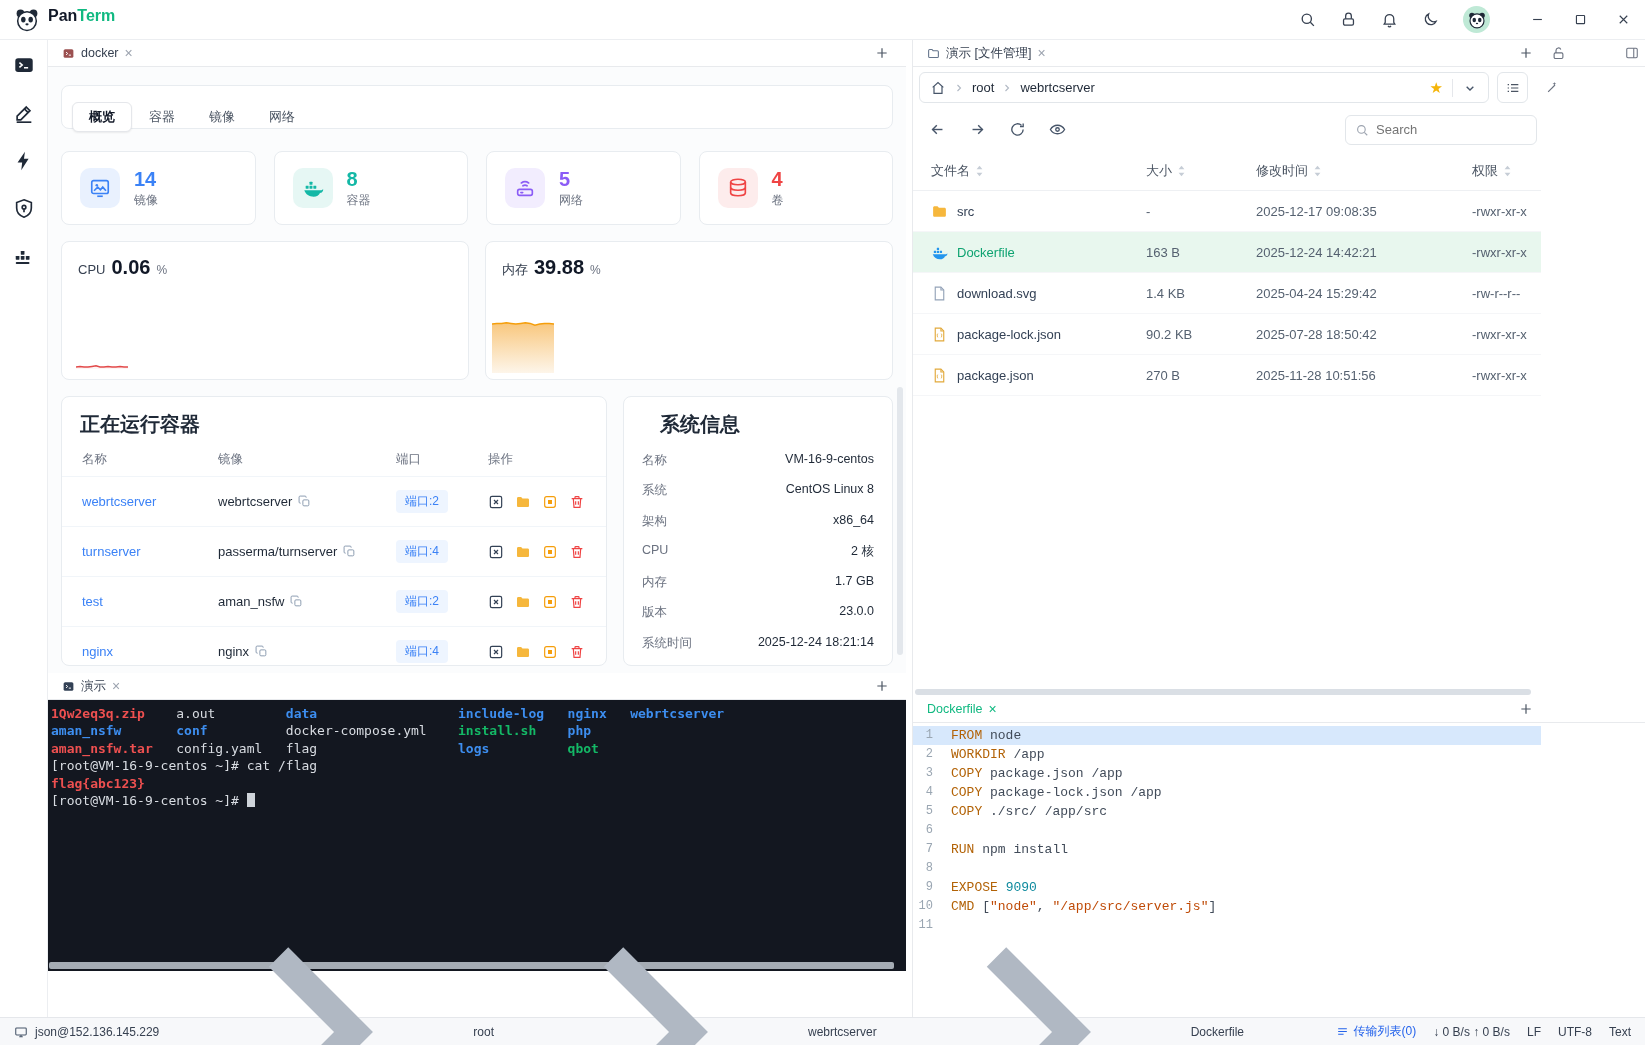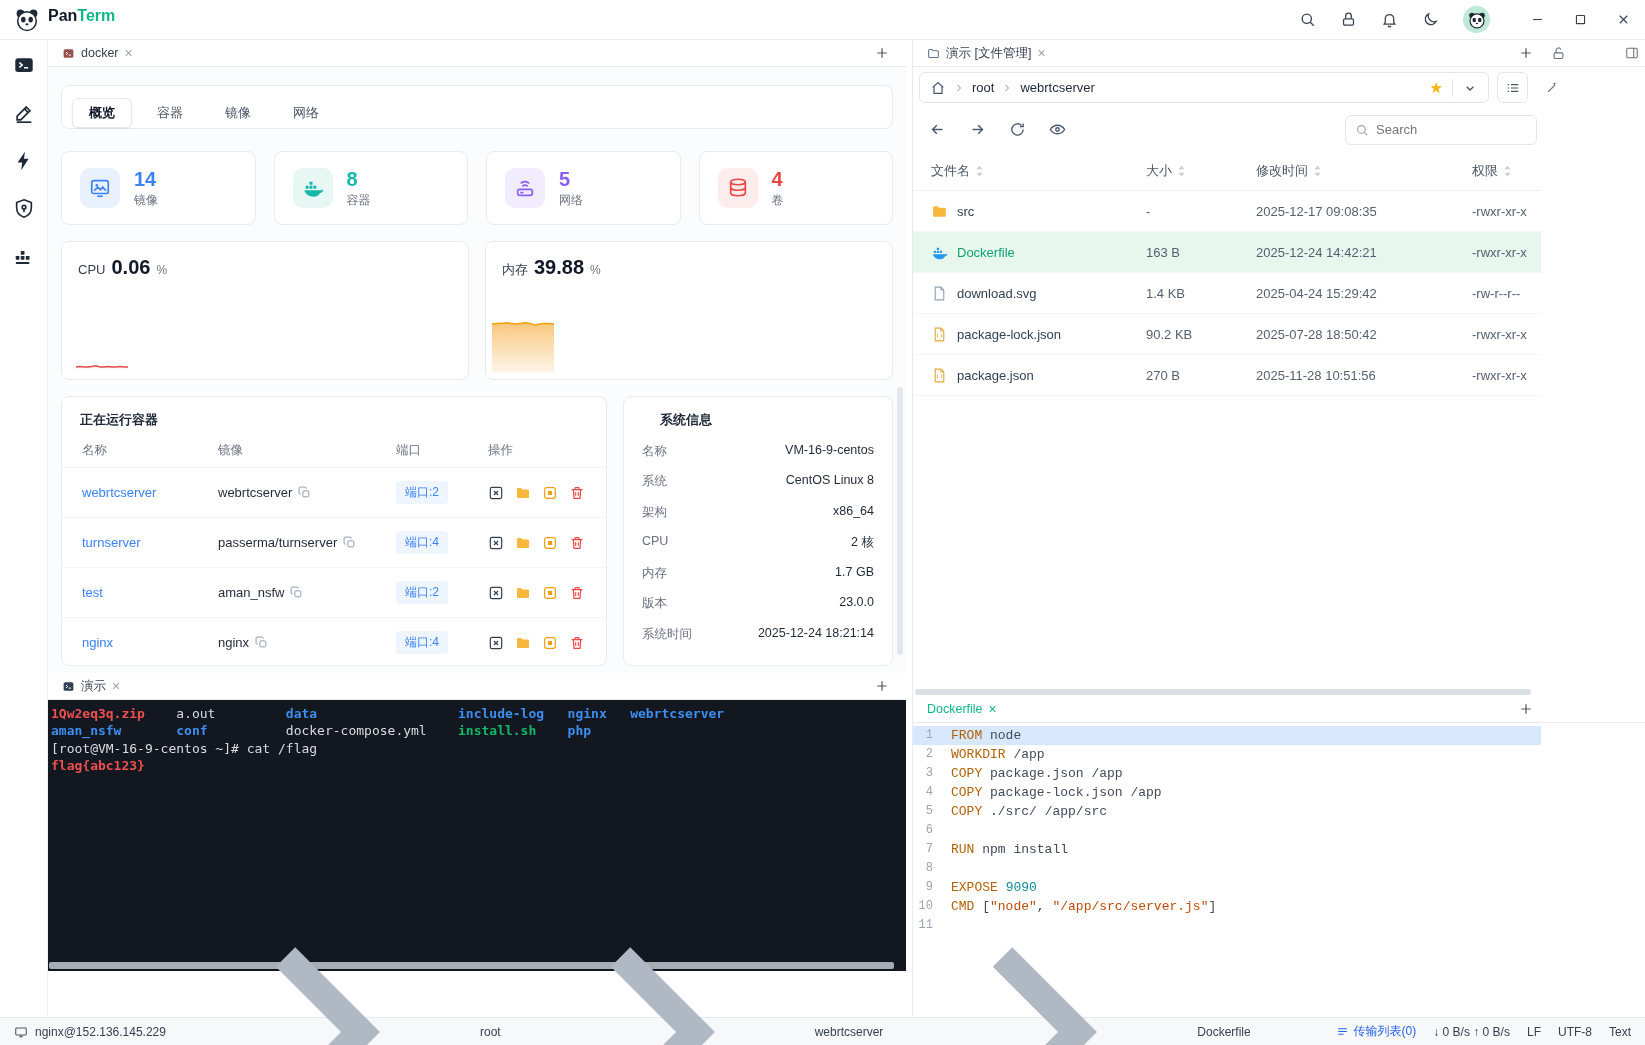--- a/index.html
+++ b/index.html
@@ -30,40 +30,40 @@
   
   .tabbar{height:27px;flex:none;display:flex;align-items:center;border-bottom:1px solid #e8eaed;background:#fff;padding:0 10px;gap:6px;font-size:12.5px;color:#374151;position:relative}
   .tab{display:flex;align-items:center;gap:6px;height:100%;padding:0 4px;cursor:pointer}
   .tab-close{color:#9ca3af;font-size:14px;line-height:1;cursor:pointer}
   .tab-add{margin-left:auto;margin-right:6px;color:#4b5563;cursor:pointer}
   .edge-ic{position:absolute;right:6px;top:6px;color:#6b7280}
 
   
   .dashboard{height:606px;flex:none;background:#fbfcfd;padding:18px 13px 0;position:relative;overflow:hidden}
   .card{background:#fff;border:1px solid #e8ecf0;border-radius:8px}
-  .dash-tabs{height:44px;display:flex;align-items:flex-end;padding:0 10px;gap:8px;margin-bottom:22px}
+  .dash-tabs{height:44px;display:flex;align-items:flex-start;padding:16px 10px;margin-bottom:22px}
   .dash-tab{padding:5px 16px;font-size:13px;color:#4b5563;border-radius:6px;cursor:pointer;border:1px solid transparent}
   .dash-tab.active{font-weight:700;color:#111827;border:1px solid #e5e7eb;background:#fff;box-shadow:0 1px 2px rgba(0,0,0,.07)}
   .stats-row{display:flex;gap:18px;margin-bottom:16px}
   .stat-card{flex:1;height:74px;display:flex;align-items:center;gap:14px;padding:0 18px}
   .stat-icon{width:40px;height:40px;border-radius:10px;display:flex;align-items:center;justify-content:center}
   .stat-icon svg{width:22px;height:22px}
   .stat-value{font-size:20px;font-weight:700;line-height:1.1}
   .stat-label{font-size:12px;color:#6b7280;margin-top:2px}
   .charts-row{display:flex;gap:16px;margin-bottom:16px}
   .chart-card{flex:1;height:139px;position:relative;overflow:hidden}
   .chart-head{display:flex;align-items:baseline;gap:6px;padding:14px 16px 0}
   .chart-label{font-size:13px;color:#374151}
   .chart-value{font-size:20px;font-weight:700;color:#111827}
   .chart-unit{font-size:12px;color:#6b7280}
   .chart-svg{position:absolute;left:14px;right:14px;bottom:10px;height:52px}
   .chart-card.mem .chart-svg{left:6px;right:6px;bottom:6px;height:62px}
   .bottom-row{display:flex;gap:16px;height:270px}
   .containers-card{width:546px;flex:none;padding:14px 0 0;overflow:hidden}
-  .card-title{font-size:13px;font-weight:600;color:#1f2937;padding:0 18px}
+  .card-title{font-size:20px;font-weight:600;color:#1f2937;padding:0 18px}
   .ct-head,.ct-row{display:grid;grid-template-columns:136px 178px 92px auto;align-items:center;padding:0 20px}
   .ct-head{height:34px;color:#6b7280;font-size:12.5px;margin-top:4px}
   .ct-row{height:50px;border-top:1px solid #f1f5f9;font-size:13px}
   .ct-name{color:#3b82f6;cursor:pointer}
   .ct-image{display:flex;align-items:center;gap:6px;color:#1f2937}
   .copy-ic{color:#8b9bb0;cursor:pointer}
   .port-badge{display:inline-block;background:#eef5ff;color:#3b82f6;font-size:12px;padding:3px 9px;border-radius:4px}
   .ct-actions{display:flex;gap:11px;align-items:center}
   .act{cursor:pointer}
   .sys-card{flex:1;padding:14px 18px;overflow:hidden}
@@ -571,22 +571,24 @@
     <span class="tab-add ic ic16">
       <svg viewBox="0 0 24 24" fill="none" stroke="currentColor" stroke-width="1.8">
           <path d="M12 5v14M5 12h14"></path>
         </svg>
     </span>
   </div>
 
   <div class="terminal" id="terminal">
       <div class="t-line"><span class="t-red">1Qw2eq3q.zip    </span><span class="t-fg">a.out         </span><span class="t-blue">data                  </span><span class="t-blue">include-log   </span><span class="t-blue">nginx   </span><span class="t-blue">webrtcserver</span></div>
       <div class="t-line"><span class="t-blue">aman_nsfw       </span><span class="t-blue">conf          </span><span class="t-fg">docker-compose.yml    </span><span class="t-green">install.sh    </span><span class="t-blue">php</span></div>
+      <div class="t-line"><span class="t-red">aman_nsfw.tar   </span><span class="t-fg">config.yaml   </span><span class="t-fg">flag                  </span><span class="t-blue">logs          </span><span class="t-green">qbot</span></div>
       <div class="t-line"><span class="t-fg">[root@VM-16-9-centos ~]# cat /flag</span></div>
       <div class="t-line"><span class="t-red">flag{abc123}</span></div>
+      <div class="t-line"><span class="t-fg">[root@VM-16-9-centos ~]# </span><span class="term-cursor"></span></div>
       <div class="term-scroll"></div>
     </div>
 </div>
 
 <div class="vsplit"></div>
 
 <div class="rightcol">
 
   <div class="tabbar">
     <div class="tab">
@@ -873,21 +875,21 @@
 </div>
 
 <div class="statusbar">
   <div class="sb-left">
     <span class="ic ic14" style="color:#475569">
       <svg viewBox="0 0 24 24" fill="none" stroke="currentColor" stroke-width="1.8">
           <rect x="3" y="5" width="18" height="12" rx="1.5"></rect>
           <path d="M9 20h6M12 17v3"></path>
         </svg>
     </span>
-    <span>nginx@152.136.145.229</span>
+    <span>json@152.136.145.229</span>
     <span id="sb-crumbs" class="crumbs">
         <span class="ic ic11">
           <svg viewBox="0 0 24 24" fill="none" stroke="#b0b8c3" stroke-width="2.2">
             <path d="M9 6l6 6-6 6"></path>
           </svg>
         </span>
         <span>root</span>
         <span class="ic ic11">
           <svg viewBox="0 0 24 24" fill="none" stroke="#b0b8c3" stroke-width="2.2">
             <path d="M9 6l6 6-6 6"></path>

